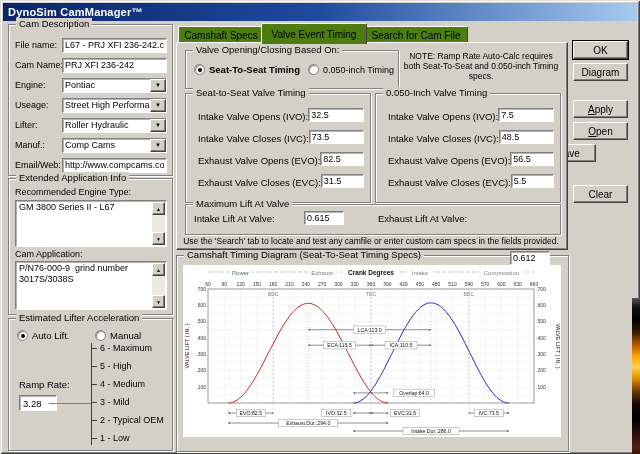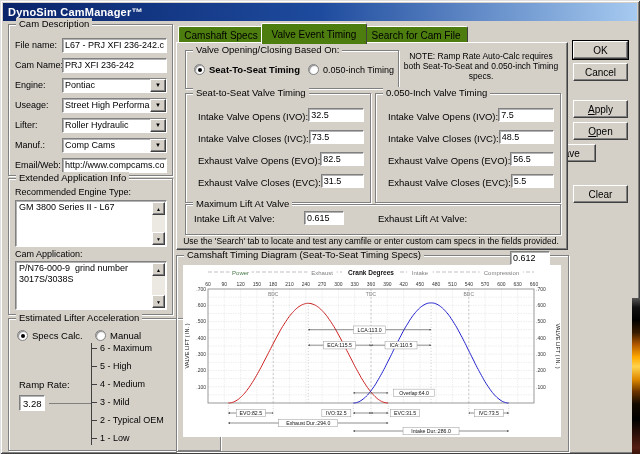--- a/index.html
+++ b/index.html
@@ -128,32 +128,32 @@
       <div class="textbox" style="left:6px;top:82px;right:5px;height:47px;">
         <div class="textbox-content">P/N76-000-9  grind number
 3017S/3038S</div>
         <div class="vscroll">
           <div class="sbtn up">▲</div>
           <div class="sbtn dn">▼</div>
         </div>
       </div>
     </div>
 
-    <div class="group" style="left:8px;top:318px;width:163px;height:131px;padding-left:48px;">
+    <div class="group" style="left:8px;top:318px;width:163px;height:131px;">
       <span class="glabel">Estimated Lifter Acceleration</span>
       <div class="radio-row" style="left:8px;top:11px;">
         <span class="radio checked"></span>
-        <span>Specs Calc.</span>
+        <span>Auto Lift.</span>
       </div>
       <div class="radio-row" style="left:86px;top:11px;">
         <span class="radio"></span>
         <span>Manual</span>
       </div>
       <span class="abslabel" style="left:10px;top:60px;">Ramp Rate:</span>
-      <div class="rr-box" style="left:10px;top:76px;width:26px;height:16px;">3.28</div>
+      <div class="rr-box" style="left:10px;top:76px;width:38px;height:16px;">3.28</div>
       <div class="hline" style="left:40px;top:84px;width:42px;"></div>
       <div class="scale" style="left:82px;top:24px;width:76px;height:102px;">
         <div class="scale-item" style="top:0px;">
             <span class="tickmark"></span>
             <span>6 - Maximum</span>
           </div>
         <div class="scale-item" style="top:18px;">
             <span class="tickmark"></span>
             <span>5 - High</span>
           </div>
@@ -389,21 +389,21 @@
           <line x1="170.34166666666667" y1="166" x2="325.735" y2="166" stroke="#444" stroke-width="0.6" marker-start="url(#arr)" marker-end="url(#arr)"></line>
           <rect x="220.03833333333336" y="162.25" width="56" height="7.5" fill="#fff" stroke="#999" stroke-width="0.5"></rect>
           <text x="248.03833333333336" y="167.9" text-anchor="middle" font-size="5.2" fill="#111">Intake Dur.:286.0</text>
         </svg>
     </div>
 
     <button class="btn default" style="left:573px;top:41px;">
         <span>OK</span>
       </button>
     <button class="btn" style="left:573px;top:63px;">
-        <span>Cancel</span>
+        <span>Diagram</span>
       </button>
     <button class="btn" style="left:573px;top:100px;">
         <span class="ak">Apply</span>
       </button>
     <button class="btn" style="left:573px;top:122px;">
         <span class="ak">Open</span>
       </button>
     <button class="btn" style="left:541px;top:144px;">
         <span class="ak">Save</span>
       </button>

